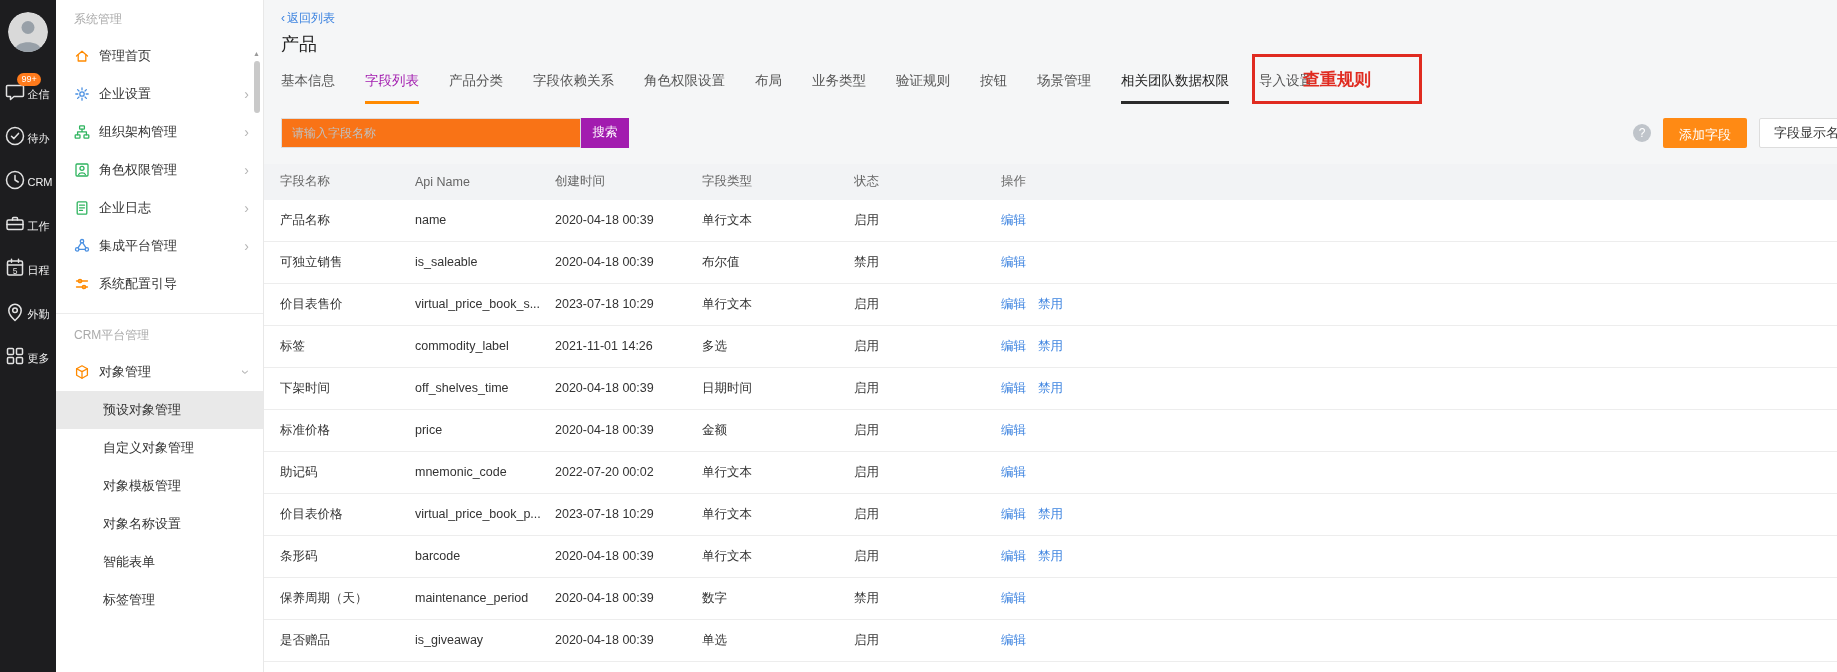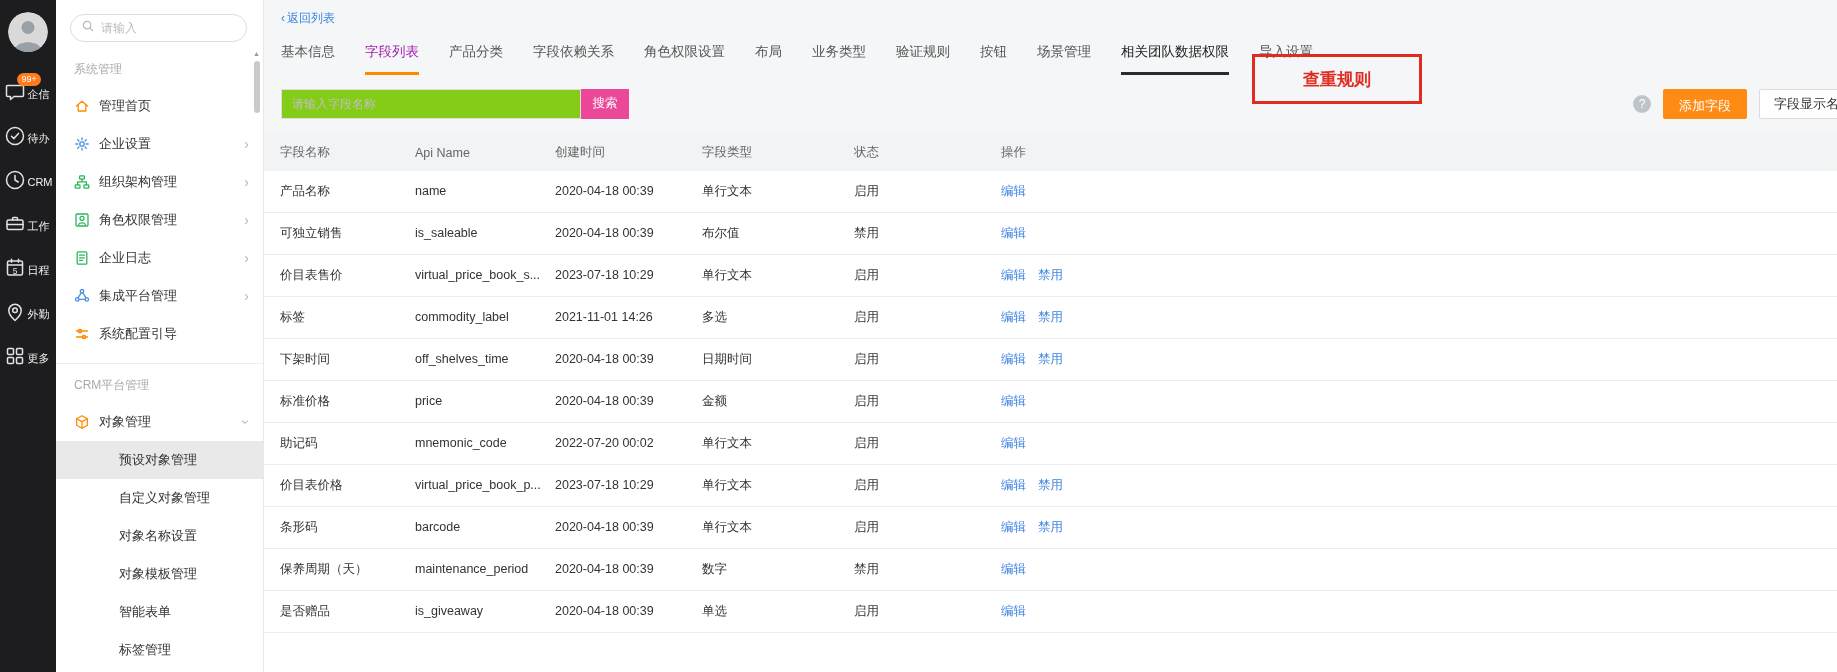--- a/index.html
+++ b/index.html
@@ -26,21 +26,21 @@
   .side-search { padding:14px 16px 8px 14px; }
   .search-pill { height:28px; border:1px solid #ddd; border-radius:15px; display:flex;
     align-items:center; padding:0 10px; gap:6px; background:#fff; }
   .search-pill input { border:none; outline:none; flex:1; font-size:12px; color:#333;
     font-family:inherit; min-width:0; }
   .search-pill input::placeholder { color:#bbb; }
   .section-title { font-size:12px; color:#aaa; padding:11px 18px 9px; }
   .side-item { height:38px; display:flex; align-items:center; padding:0 14px 0 18px;
     font-size:13px; color:#333; cursor:pointer; }
   .side-item .s-icon { width:16px; height:16px; margin-right:9px; display:inline-flex; flex-shrink:0; }
-  .side-item.sub { padding-left:63px; }
+  .side-item.sub { padding-left:47px; }
   .side-item.selected { background:#e9e9e9; }
   .side-item .label { white-space:nowrap; }
   .chev { margin-left:auto; color:#b5b5b5; font-size:14px; line-height:1; }
   .chev.down { transform:rotate(90deg); }
   .side-divider { border-top:1px solid #ececec; margin:10px 0 2px; }
   .side-scrollbar { position:absolute; right:1px; top:50px; width:11px; text-align:center; }
   .scroll-arrow { font-size:7px; color:#9a9a9a; line-height:8px; }
   .scroll-thumb { width:6px; height:52px; background:#c9c9c9; border-radius:3px; margin:3px auto 0; }
 
   
@@ -54,24 +54,24 @@
     font-size:13.5px; color:#555; }
   .tab { padding-bottom:11px; border-bottom:3px solid transparent; white-space:nowrap; cursor:pointer; }
   .tab.active { color:#a21caf; border-bottom-color:#ff8a00; }
   .tab.dark { color:#222; border-bottom-color:#2b2b2b; }
   .annotation { position:absolute; left:988px; top:54px; width:170px; height:50px;
     border:3px solid #e02b20; color:#e02b20; font-size:17px; font-weight:bold;
     display:flex; align-items:center; justify-content:center; 
     pointer-events:none; }
   .toolbar { display:flex; align-items:center; margin:14px 0 16px 17px; }
   .field-search { display:flex; }
-  .field-search input { width:300px; height:30px; border:1px solid #ddd; background:#84cc16;
+  .field-search input { width:300px; height:30px; border:1px solid #ddd; background:#f97316;
     padding:0 10px; font-size:12px; font-family:inherit; outline:none; color:#333; }
   .field-search input::placeholder { color:#c0c0c0; }
-  .search-btn { width:48px; height:30px; border:none; background:#ec4899; color:#fff;
+  .search-btn { width:48px; height:30px; border:none; background:#a21caf; color:#fff;
     font-size:12.5px; cursor:pointer; font-family:inherit; }
   .toolbar-right { margin-left:auto; display:flex; align-items:center; gap:12px; }
   .help-circle { width:18px; height:18px; border-radius:50%; background:#bfc4ca; color:#fff;
     font-size:12px; display:flex; align-items:center; justify-content:center; cursor:pointer; }
   .add-btn { height:30px; padding:8px 16px; background:#ff8a14; color:#fff; border:none;
     border-radius:2px; font-size:13px; cursor:pointer; font-family:inherit; white-space:nowrap; }
   .display-btn { height:30px; padding:0 14px; background:#fff; border:1px solid #ddd; color:#333;
     border-radius:2px; font-size:13px; cursor:pointer; font-family:inherit; white-space:nowrap;
     margin-right:-30px; }
 
@@ -175,31 +175,20 @@
                 <rect x="13.5" y="13.5" width="6" height="6" rx="1"></rect>
               </svg></span>
             
           </span>
           <span class="rail-label">更多</span>
         </div>
       </div>
   </aside>
 
   <aside class="sidebar">
-    <div class="side-search">
-      <div class="search-pill">
-        <span>
-          <svg viewBox="0 0 16 16" width="14" height="14" fill="none" stroke="#b8b8b8" stroke-width="1.4" stroke-linecap="round">
-              <circle cx="7" cy="7" r="4.2"></circle>
-              <path d="M10.2 10.2L13.3 13.3"></path>
-            </svg>
-        </span>
-        <input placeholder="请输入" style="">
-      </div>
-    </div>
 
     <div class="section-title">系统管理</div>
     <div>
 
         <div class="side-item">
           <span class="s-icon" style="color: rgb(255, 138, 0);">
             <svg viewBox="0 0 16 16" width="16" height="16" fill="none" stroke="currentColor" stroke-width="1.3" stroke-linecap="round" stroke-linejoin="round">
               <path d="M2.5 8L8 3.2 13.5 8"></path>
               <path d="M4.2 7v6h7.6V7"></path>
             </svg>
@@ -310,27 +299,27 @@
         </div>
 
         <div class="side-item sub">
 
           <span class="label">自定义对象管理</span>
 
         </div>
 
         <div class="side-item sub">
 
+          <span class="label">对象模板管理</span>
+
+        </div>
+
+        <div class="side-item sub">
+
           <span class="label">对象名称设置</span>
-
-        </div>
-
-        <div class="side-item sub">
-
-          <span class="label">对象模板管理</span>
 
         </div>
 
         <div class="side-item sub">
 
           <span class="label">智能表单</span>
 
         </div>
 
         <div class="side-item sub partial">
@@ -345,20 +334,21 @@
       <div class="scroll-thumb"></div>
     </div>
   </aside>
 
   <main class="main">
     <div class="main-top">
       <a class="back-link">
           <span>‹</span>
           <span>返回列表</span>
         </a>
+      <div class="page-title">产品</div>
     </div>
 
     <div class="tabs-row">
 
         <div class="tab">基本信息</div>
 
         <div class="tab active">字段列表</div>
 
         <div class="tab">产品分类</div>
 

